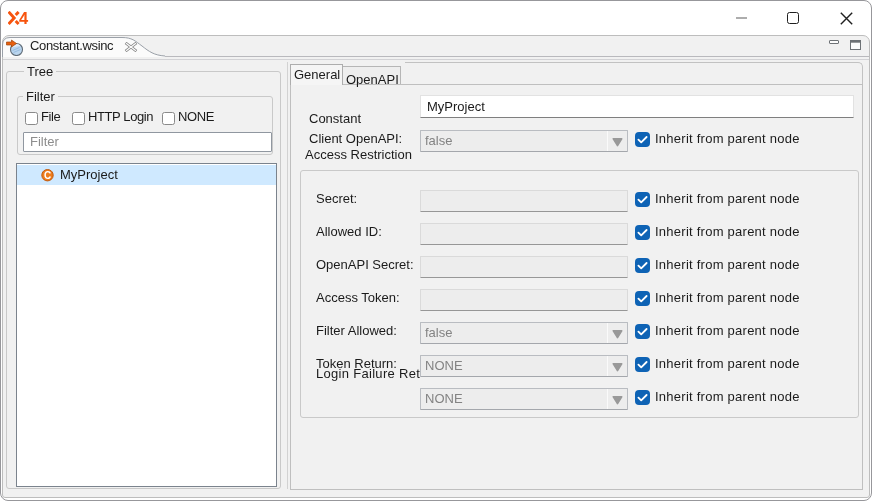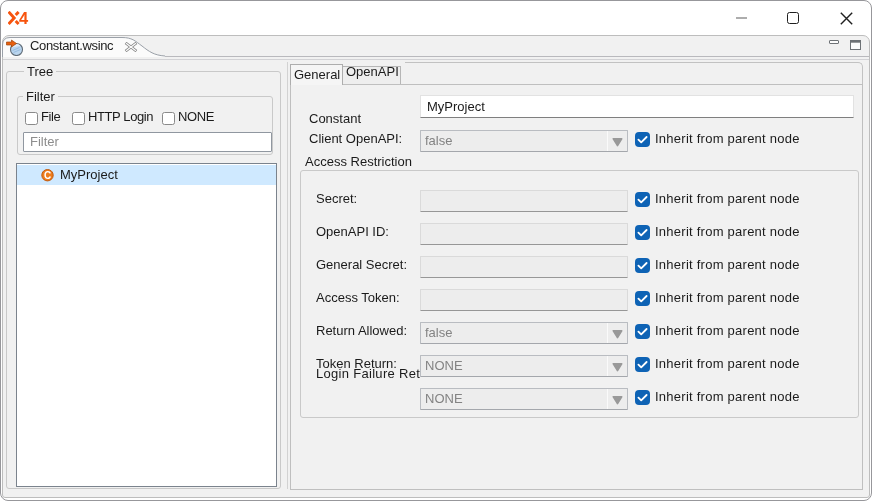--- a/index.html
+++ b/index.html
@@ -86,68 +86,68 @@
 
   <div class="abs" style="left:287px;top:62px;width:1px;height:427px;background:#d2d2d2"></div>
 
   <div class="abs" style="left:405px;top:62px;width:458px;height:26px;border-top:1px solid #c2c2c2;border-right:1px solid #c2c2c2;border-top-right-radius:5px"></div>
 
   <div class="abs" style="left:290px;top:84px;width:573px;height:406px;background:#f1f1f1;border:1px solid #bfbfbf"></div>
 
   <div class="abs" style="left:342px;top:66px;width:59px;height:18px;background:#eeeeee;border:1px solid #b6b6b6;border-bottom:none"></div>
   <div class="abs" style="left:290px;top:64px;width:53px;height:21px;background:#f5f5f5;border:1px solid #adadad;border-bottom:none"></div>
   <div class="lbl" style="left:294px;top:67px">General</div>
-  <div class="lbl" style="left:346px;top:64px">OpenAPI</div>
+  <div class="lbl" style="left:346px;top:72px">OpenAPI</div>
 
   <div class="lbl" style="left:309px;top:111px">Constant</div>
   <div class="abs" style="left:420px;top:95px;width:434px;height:23px;background:#fff;border:1px solid #e2e2e2;border-bottom:1px solid #7f7f7f;font-size:13px;color:#1a1a1a;line-height:21px;padding-left:6px">MyProject</div>
 
   <div class="lbl" style="left:309px;top:131px">Client OpenAPI:</div>
   <div class="dd" style="left:420px;top:130px">false<span class="sep"></span>
     <svg width="11" height="10" viewBox="0 0 11 10">
         <path d="M1.3,1.8 L9.7,1.8 L5.5,8.6 Z" fill="#999" stroke="#999" stroke-width="1.6" stroke-linejoin="round"></path>
       </svg>
   </div>
   <div class="chk" style="left:635px;top:132px"><svg width="15" height="15" viewBox="0 0 15 15">
         <path d="M3.4,7.6 L6.2,10.4 L11.6,5" stroke="#fff" stroke-width="1.8" fill="none" stroke-linecap="round" stroke-linejoin="round"></path>
       </svg></div>
   <div class="inh" style="left:655px;top:131px">Inherit from parent node</div>
 
   <div class="grp" style="left:300px;top:170px;width:559px;height:248px"></div>
-  <div class="glbl" style="left:302px;top:154px;background:#f1f1f1">Access Restriction</div>
+  <div class="glbl" style="left:302px;top:147px;background:#f1f1f1">Access Restriction</div>
 
   <div class="lbl" style="left:316px;top:191px">Secret:</div>
   <div class="din" style="left:420px;top:190px"></div>
   <div class="chk" style="left:635px;top:192px"><svg width="15" height="15" viewBox="0 0 15 15">
         <path d="M3.4,7.6 L6.2,10.4 L11.6,5" stroke="#fff" stroke-width="1.8" fill="none" stroke-linecap="round" stroke-linejoin="round"></path>
       </svg></div>
   <div class="inh" style="left:655px;top:191px">Inherit from parent node</div>
 
-  <div class="lbl" style="left:316px;top:224px">OpenAPI ID:</div>
+  <div class="lbl" style="left:316px;top:224px">Allowed ID:</div>
   <div class="din" style="left:420px;top:223px"></div>
   <div class="chk" style="left:635px;top:225px"><svg width="15" height="15" viewBox="0 0 15 15">
         <path d="M3.4,7.6 L6.2,10.4 L11.6,5" stroke="#fff" stroke-width="1.8" fill="none" stroke-linecap="round" stroke-linejoin="round"></path>
       </svg></div>
   <div class="inh" style="left:655px;top:224px">Inherit from parent node</div>
 
-  <div class="lbl" style="left:316px;top:257px">General Secret:</div>
+  <div class="lbl" style="left:316px;top:257px">OpenAPI Secret:</div>
   <div class="din" style="left:420px;top:256px"></div>
   <div class="chk" style="left:635px;top:258px"><svg width="15" height="15" viewBox="0 0 15 15">
         <path d="M3.4,7.6 L6.2,10.4 L11.6,5" stroke="#fff" stroke-width="1.8" fill="none" stroke-linecap="round" stroke-linejoin="round"></path>
       </svg></div>
   <div class="inh" style="left:655px;top:257px">Inherit from parent node</div>
 
   <div class="lbl" style="left:316px;top:290px">Access Token:</div>
   <div class="din" style="left:420px;top:289px"></div>
   <div class="chk" style="left:635px;top:291px"><svg width="15" height="15" viewBox="0 0 15 15">
         <path d="M3.4,7.6 L6.2,10.4 L11.6,5" stroke="#fff" stroke-width="1.8" fill="none" stroke-linecap="round" stroke-linejoin="round"></path>
       </svg></div>
   <div class="inh" style="left:655px;top:290px">Inherit from parent node</div>
 
-  <div class="lbl" style="left:316px;top:323px">Return Allowed:</div>
+  <div class="lbl" style="left:316px;top:323px">Filter Allowed:</div>
   <div class="dd" style="left:420px;top:322px">false<span class="sep"></span>
     <svg width="11" height="10" viewBox="0 0 11 10">
         <path d="M1.3,1.8 L9.7,1.8 L5.5,8.6 Z" fill="#999" stroke="#999" stroke-width="1.6" stroke-linejoin="round"></path>
       </svg>
   </div>
   <div class="chk" style="left:635px;top:324px"><svg width="15" height="15" viewBox="0 0 15 15">
         <path d="M3.4,7.6 L6.2,10.4 L11.6,5" stroke="#fff" stroke-width="1.8" fill="none" stroke-linecap="round" stroke-linejoin="round"></path>
       </svg></div>
   <div class="inh" style="left:655px;top:323px">Inherit from parent node</div>
 

